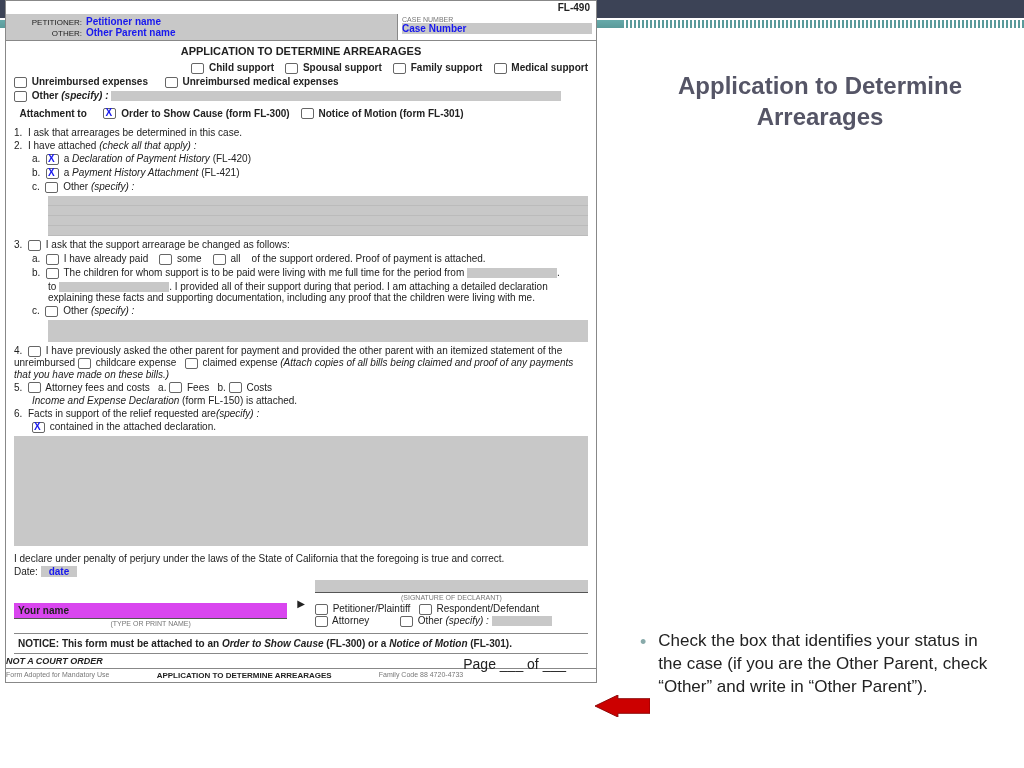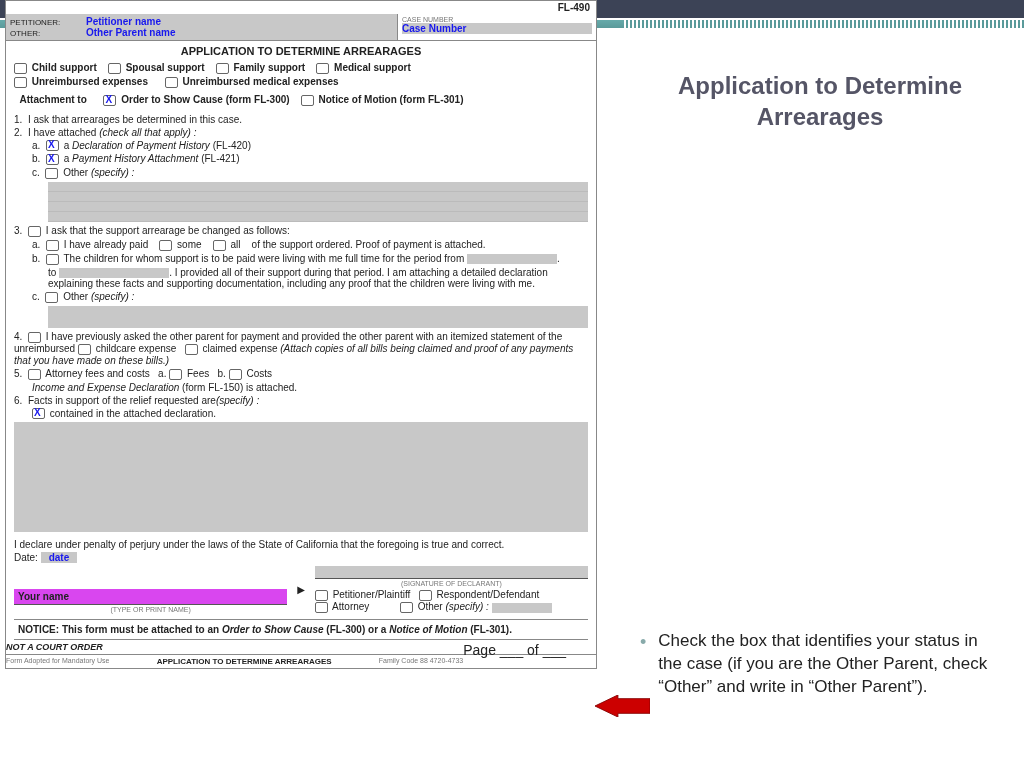--- a/index.html
+++ b/index.html
@@ -4,21 +4,21 @@
 <style>
 body{margin:0;font-family:Arial,sans-serif;font-size:10px;color:#222;background:#fff}
 .slide{width:1024px;height:768px;position:relative;overflow:hidden}
 .topbar{height:18px;background:#3c4356}
 .tealbar{height:8px;background:linear-gradient(#6aa,#5a9a9a);margin-top:2px;position:relative}
 .tealbar::after{content:"";position:absolute;right:0;top:0;bottom:0;width:400px;background:repeating-linear-gradient(90deg,#fff 0 2px,#5a9a9a 2px 4px)}
 .form{position:absolute;top:0;left:5px;width:590px;background:#fff;border:1px solid #888}
 .hdr{display:flex;border-bottom:1px solid #888}
 .hdrL{flex:1;padding:2px 4px}
 .hdrR{width:190px;border-left:1px solid #888;padding:2px 4px}
-.lbl{font-size:8px;display:inline-block;width:72px;padding-right:4px}
+.lbl{font-size:8px;display:inline-block;width:72px;text-align:right;padding-right:4px}
 .blue{color:#1818ee;font-weight:bold}
 .gray{background:#c8c8c8}
 .title1{text-align:center;font-weight:bold;font-size:11px;padding:4px 0}
 .row{padding:1px 8px}
 .cb{display:inline-block;width:11px;height:9px;border:1px solid #666;border-radius:2px;background:#fff;vertical-align:middle;margin-right:2px;position:relative}
 .cb.chk::after{content:"X";color:#1818ee;font-weight:bold;position:absolute;top:-2px;left:1px;font-size:10px}
 .bold{font-weight:bold}
 .it{font-style:italic}
 .num{display:inline-block;width:14px;vertical-align:top}
 .ind{margin-left:18px}
@@ -54,29 +54,33 @@
   <div class="hdrL gray">
    <div><span class="lbl">PETITIONER:</span><span class="blue">Petitioner name</span></div>
    <div><span class="lbl">OTHER:</span><span class="blue">Other Parent name</span></div>
   </div>
   <div class="hdrR">
    <div class="tiny">CASE NUMBER</div>
    <div class="gray"><span class="blue">Case Number</span></div>
   </div>
  </div>
  <div class="title1">APPLICATION TO DETERMINE ARREARAGES</div>
- <div class="row" style="text-align:left">
+ <div class="row" style="text-align:right">
   <span class="cb"></span> <span class="bold">Child support</span>&nbsp;&nbsp;&nbsp;
   <span class="cb"></span> <span class="bold">Spousal support</span>&nbsp;&nbsp;&nbsp;
   <span class="cb"></span> <span class="bold">Family support</span>&nbsp;&nbsp;&nbsp;
   <span class="cb"></span> <span class="bold">Medical support</span>
  </div>
  <div class="row">
   <span class="cb"></span> <span class="bold">Unreimbursed expenses</span>&nbsp;&nbsp;&nbsp;&nbsp;&nbsp;
   <span class="cb"></span> <span class="bold">Unreimbursed medical expenses</span>
+ </div>
+ <div class="row">
+  <span class="cb"></span> <span class="bold">Other</span> <span class="bold it">(specify) :</span>
+  <span class="fillbox" style="width:450px"></span>
  </div>
  <div class="row" style="margin-top:4px">
   &nbsp;&nbsp;<span class="bold">Attachment to</span>&nbsp;&nbsp;&nbsp;&nbsp;&nbsp;
   <span class="cb chk"></span> <span class="bold">Order to Show Cause (form FL-300)</span>&nbsp;&nbsp;&nbsp;
   <span class="cb"></span> <span class="bold">Notice of Motion (form FL-301)</span>
  </div>
 
  <div class="row" style="margin-top:6px"><span class="num">1.</span><span>I ask that arrearages be determined in this case.</span></div>
 
  <div class="row"><span class="num">2.</span><span>I have attached</span> <span class="it">(check all that apply) :</span></div>

